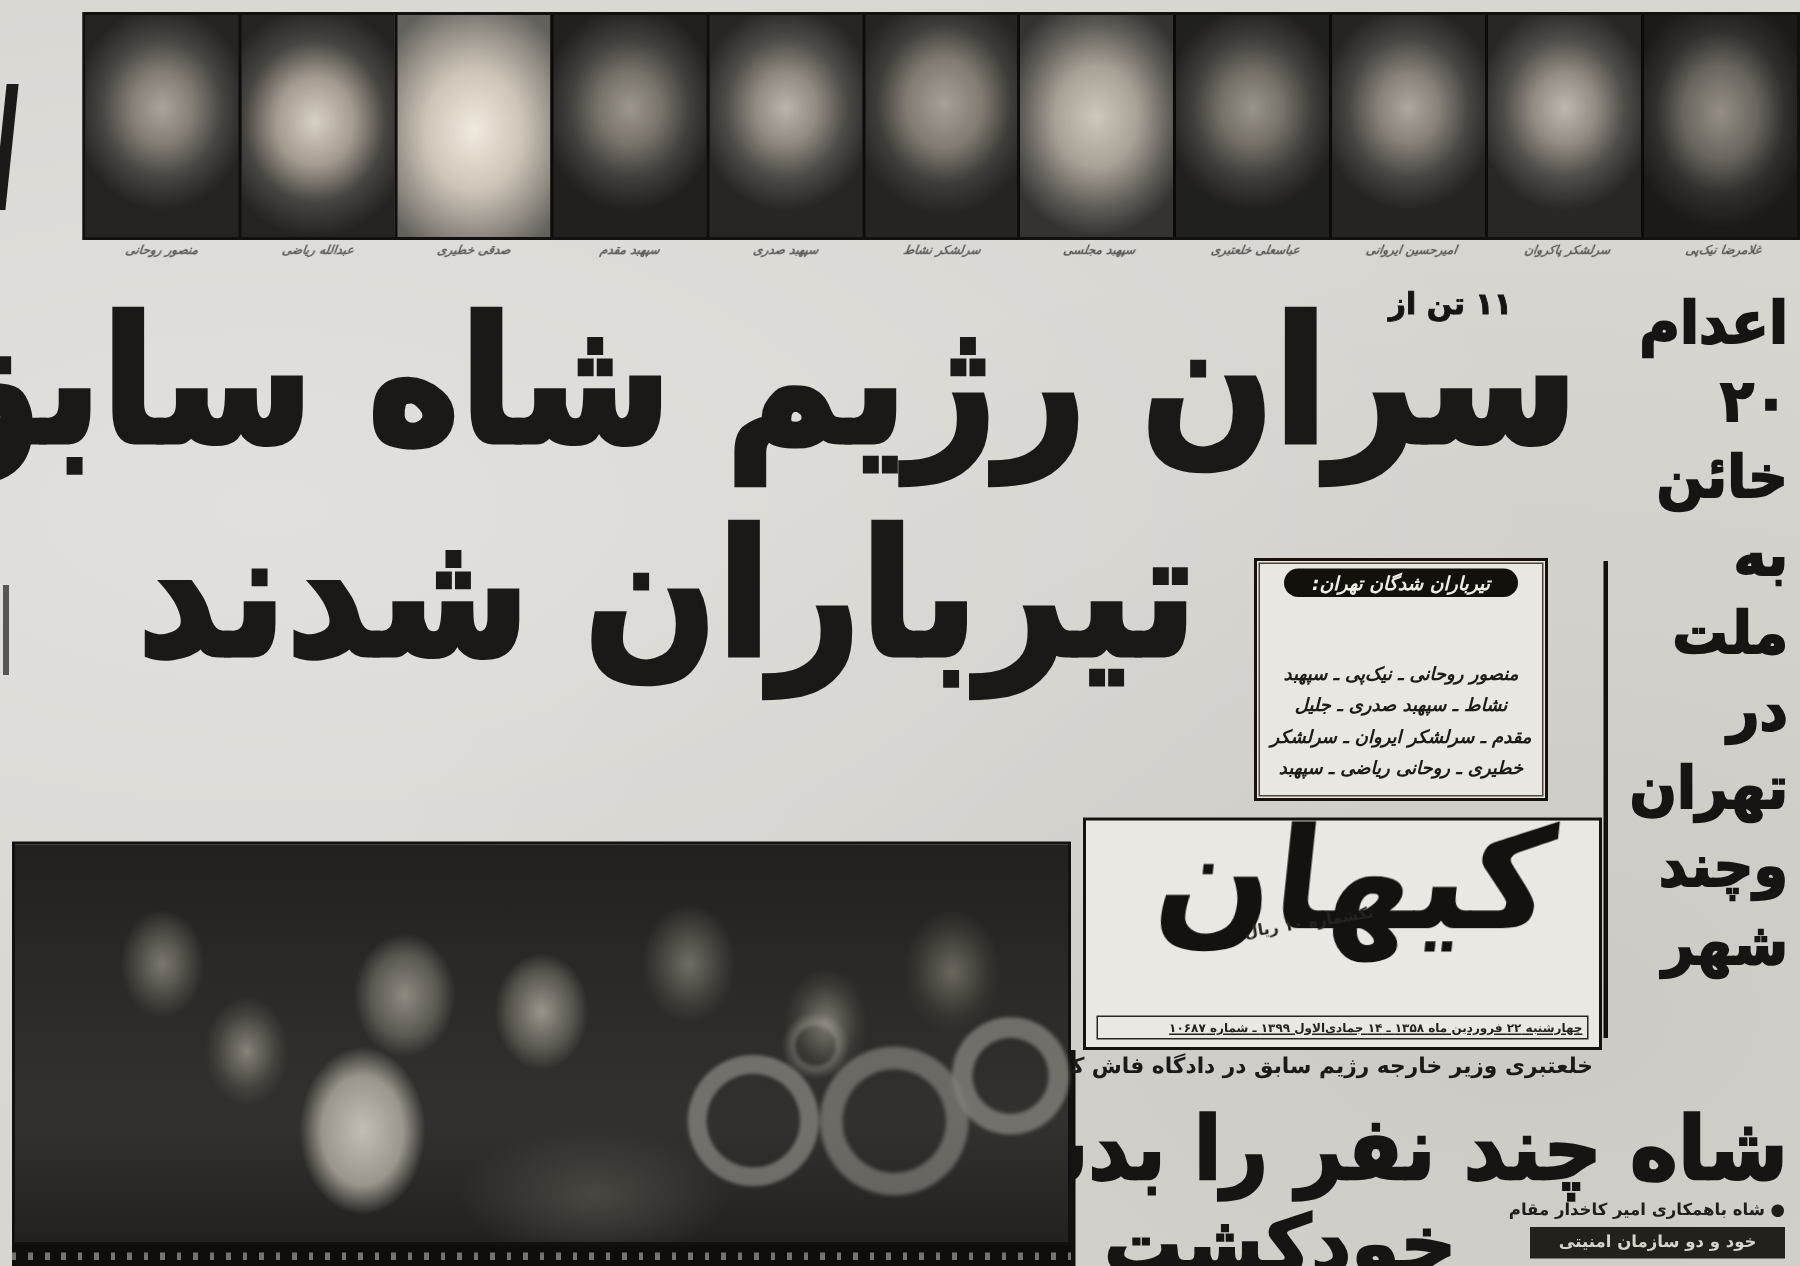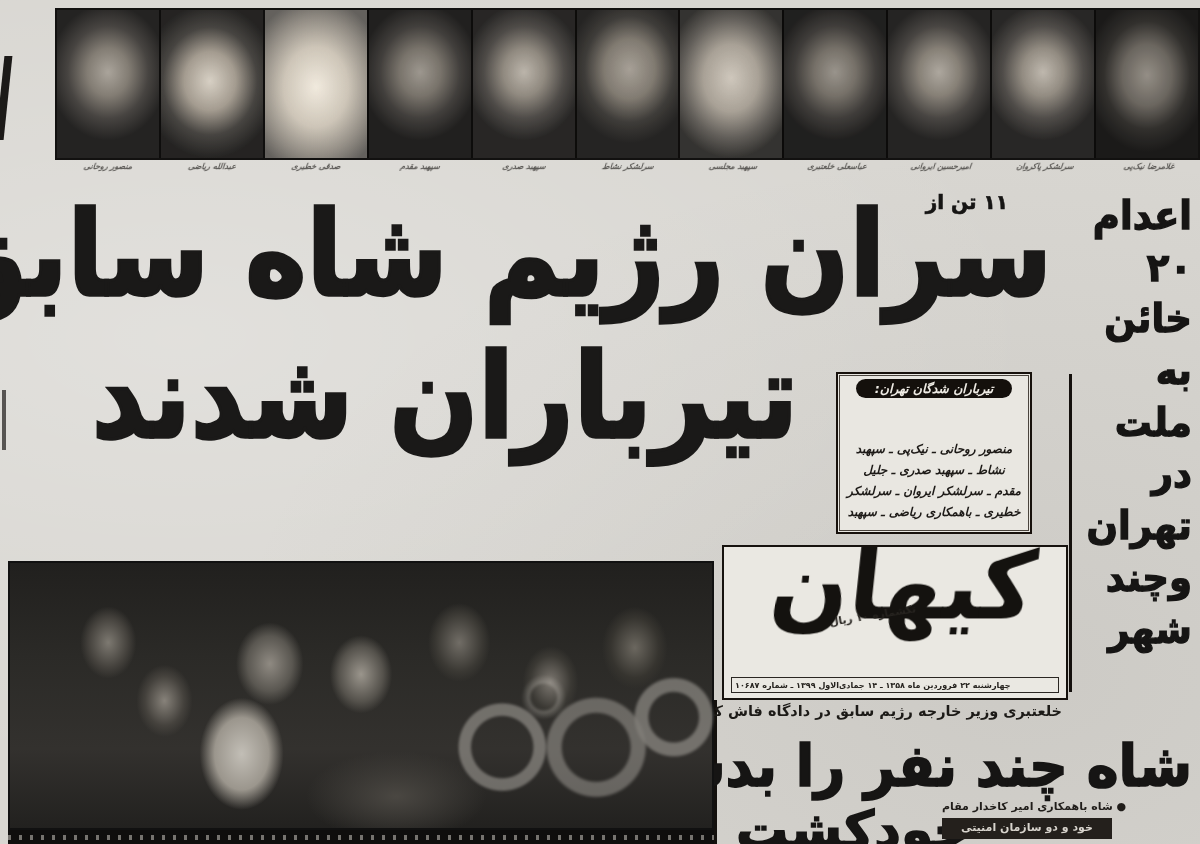--- a/index.html
+++ b/index.html
@@ -62,31 +62,31 @@
       color:#1d1a17;filter:blur(.35px);margin-top:41px;}
   
   .masthead{position:absolute;left:722px;top:545px;width:346px;height:155px;
       background:#eae8e2;border:2.5px solid #16120e;box-sizing:border-box;}
   .masthead-name{position:absolute;right:30px;top:-14px;font-size:92px;font-weight:bold;
       direction:rtl;color:#14120f;transform:skewX(-6deg) scaleY(1.02);letter-spacing:-4px;
       filter:blur(.2px);}
   .masthead-price{position:absolute;left:105px;top:62px;font-size:10.5px;font-weight:bold;
       direction:rtl;transform:rotate(-9deg);filter:blur(.35px);color:#26231f;}
   .masthead-dateline{position:absolute;left:7px;right:7px;bottom:5px;border:1.5px solid #2a2622;
-      font-size:8px;text-align:left;direction:rtl;padding:2.5px 3px;color:#26231f;
-      filter:blur(.35px);font-weight:bold;white-space:nowrap;overflow:hidden;}
+      font-size:8px;text-align:right;direction:rtl;padding:2.5px 3px;color:#26231f;
+      filter:blur(.35px);font-weight:bold;white-space:nowrap;overflow:hidden;text-decoration:underline;}
   
   .sec-kicker{position:absolute;right:138px;top:703px;font-size:14.5px;font-weight:bold;
       direction:rtl;filter:blur(.4px);color:#1c1a17;}
   .sec-line1{position:absolute;right:8px;top:732px;font-size:54px;font-weight:bold;direction:rtl;
       white-space:nowrap;-webkit-text-stroke:1.6px #161514;letter-spacing:-2px;transform:scaleY(1.08);
       transform-origin:top right;}
   .sec-line2{position:absolute;left:736px;top:800px;font-size:52px;font-weight:bold;direction:rtl;
       white-space:nowrap;-webkit-text-stroke:1.6px #161514;letter-spacing:-2px;}
-  .sec-bullets{position:absolute;right:10px;top:797px;width:248px;direction:rtl;text-align:left;
+  .sec-bullets{position:absolute;right:10px;top:797px;width:248px;direction:rtl;text-align:right;
       font-size:11px;font-weight:bold;line-height:1.9;filter:blur(.35px);color:#201d1a;}
   .sec-bullets .hl{background:#24201c;color:#d8d4cd;padding:0 19px;display:inline-block;}
   .divider-v{position:absolute;left:714px;top:700px;width:2.5px;height:144px;background:#13100d;}
   
   .photo{position:absolute;left:8px;top:561px;width:706px;height:269px;border:2px solid #111;
       box-sizing:border-box;
       background:
         radial-gradient(ellipse 60px 80px at 33% 72%, #c2beb6 0%, #9b968d 45%, transparent 70%),
         radial-gradient(ellipse 45px 55px at 37% 38%, #8f8a82 0%, #5a5751 50%, transparent 75%),
         radial-gradient(ellipse 40px 50px at 50% 42%, #9a958c 0%, #55524c 55%, transparent 78%),
@@ -163,21 +163,21 @@
       <div class="side-word">شهر</div>
     </div>
   <div class="col-rule"></div>
 
   <div class="exec-box">
     <div class="exec-title">تیرباران شدگان تهران:</div>
     <div class="exec-lines">
         <div class="exec-line">منصور روحانی ـ نیک‌پی ـ سپهبد</div>
         <div class="exec-line">نشاط ـ سپهبد صدری ـ جلیل</div>
         <div class="exec-line">مقدم ـ سرلشکر ایروان ـ سرلشکر</div>
-        <div class="exec-line">خطیری ـ باهمکاری ریاضی ـ سپهبد</div>
+        <div class="exec-line">خطیری ـ روحانی ریاضی ـ سپهبد</div>
       </div>
   </div>
 
   <div class="masthead">
     <div class="masthead-name">کیهان</div>
     <div class="masthead-price">تکشماره ۱۰ ریال</div>
     <div class="masthead-dateline">چهارشنبه ۲۲ فروردین ماه ۱۳۵۸ ـ ۱۴ جمادی‌الاول ۱۳۹۹ ـ شماره ۱۰۶۸۷</div>
   </div>
 
   <div class="divider-v"></div>

